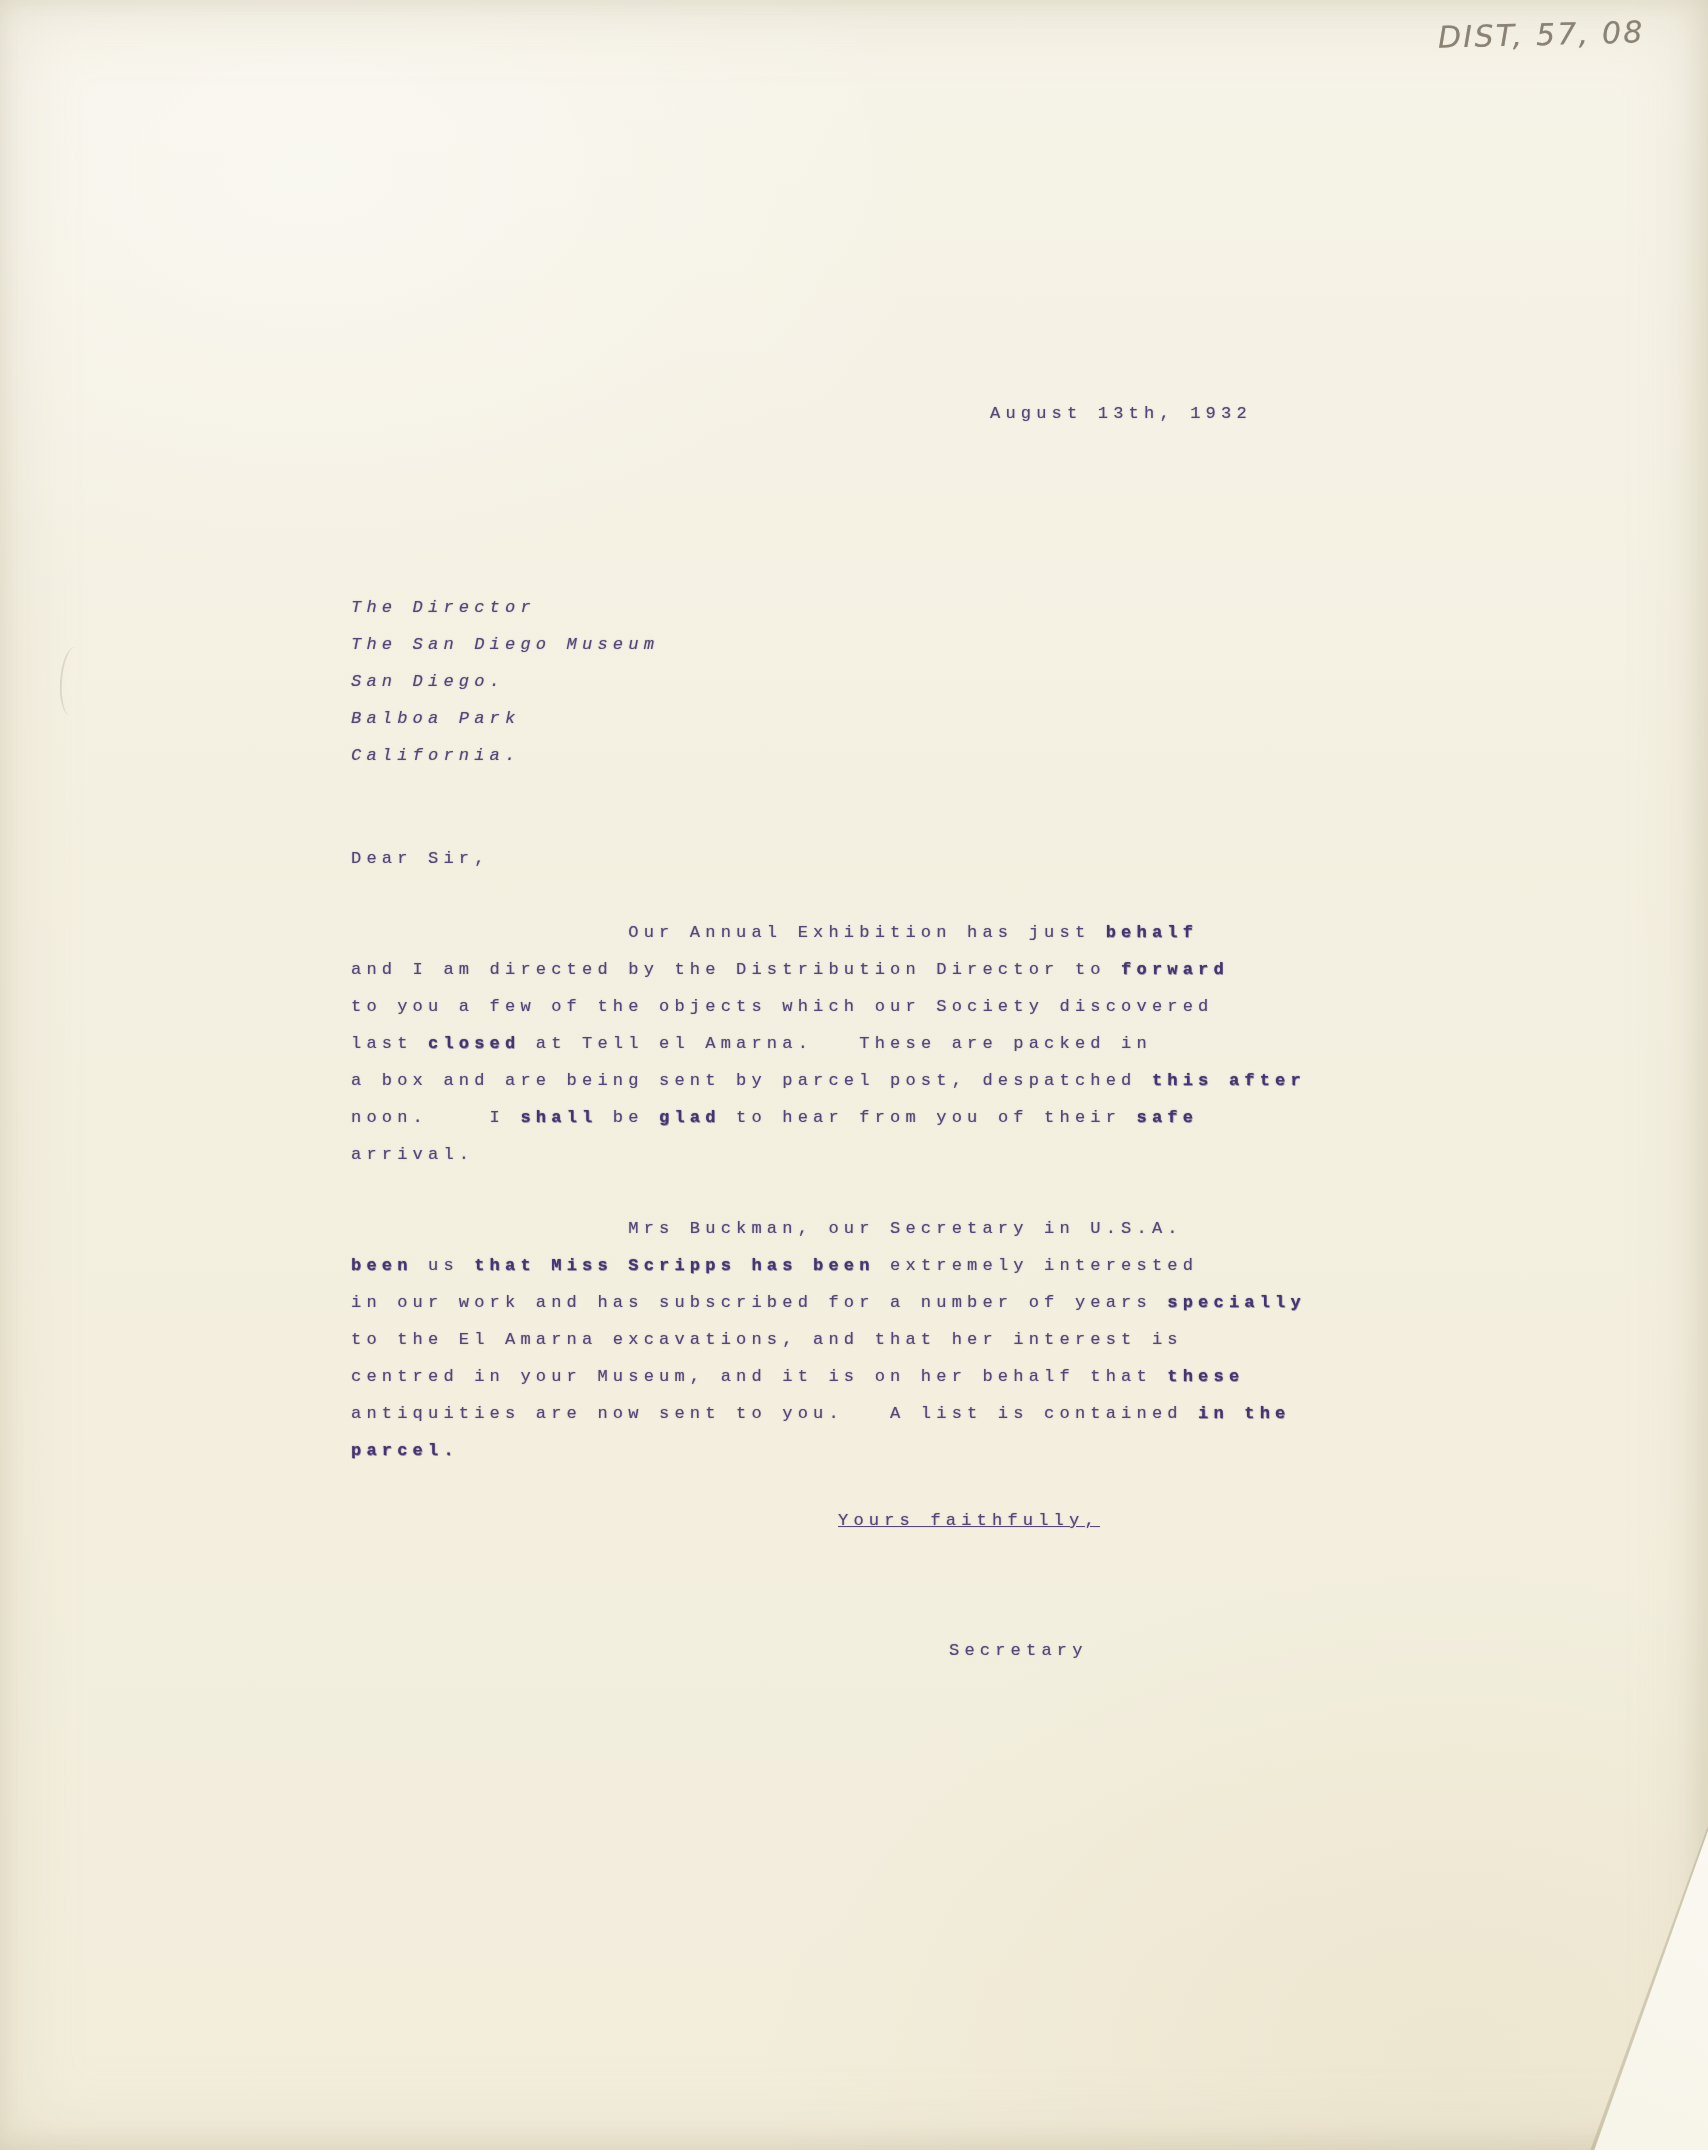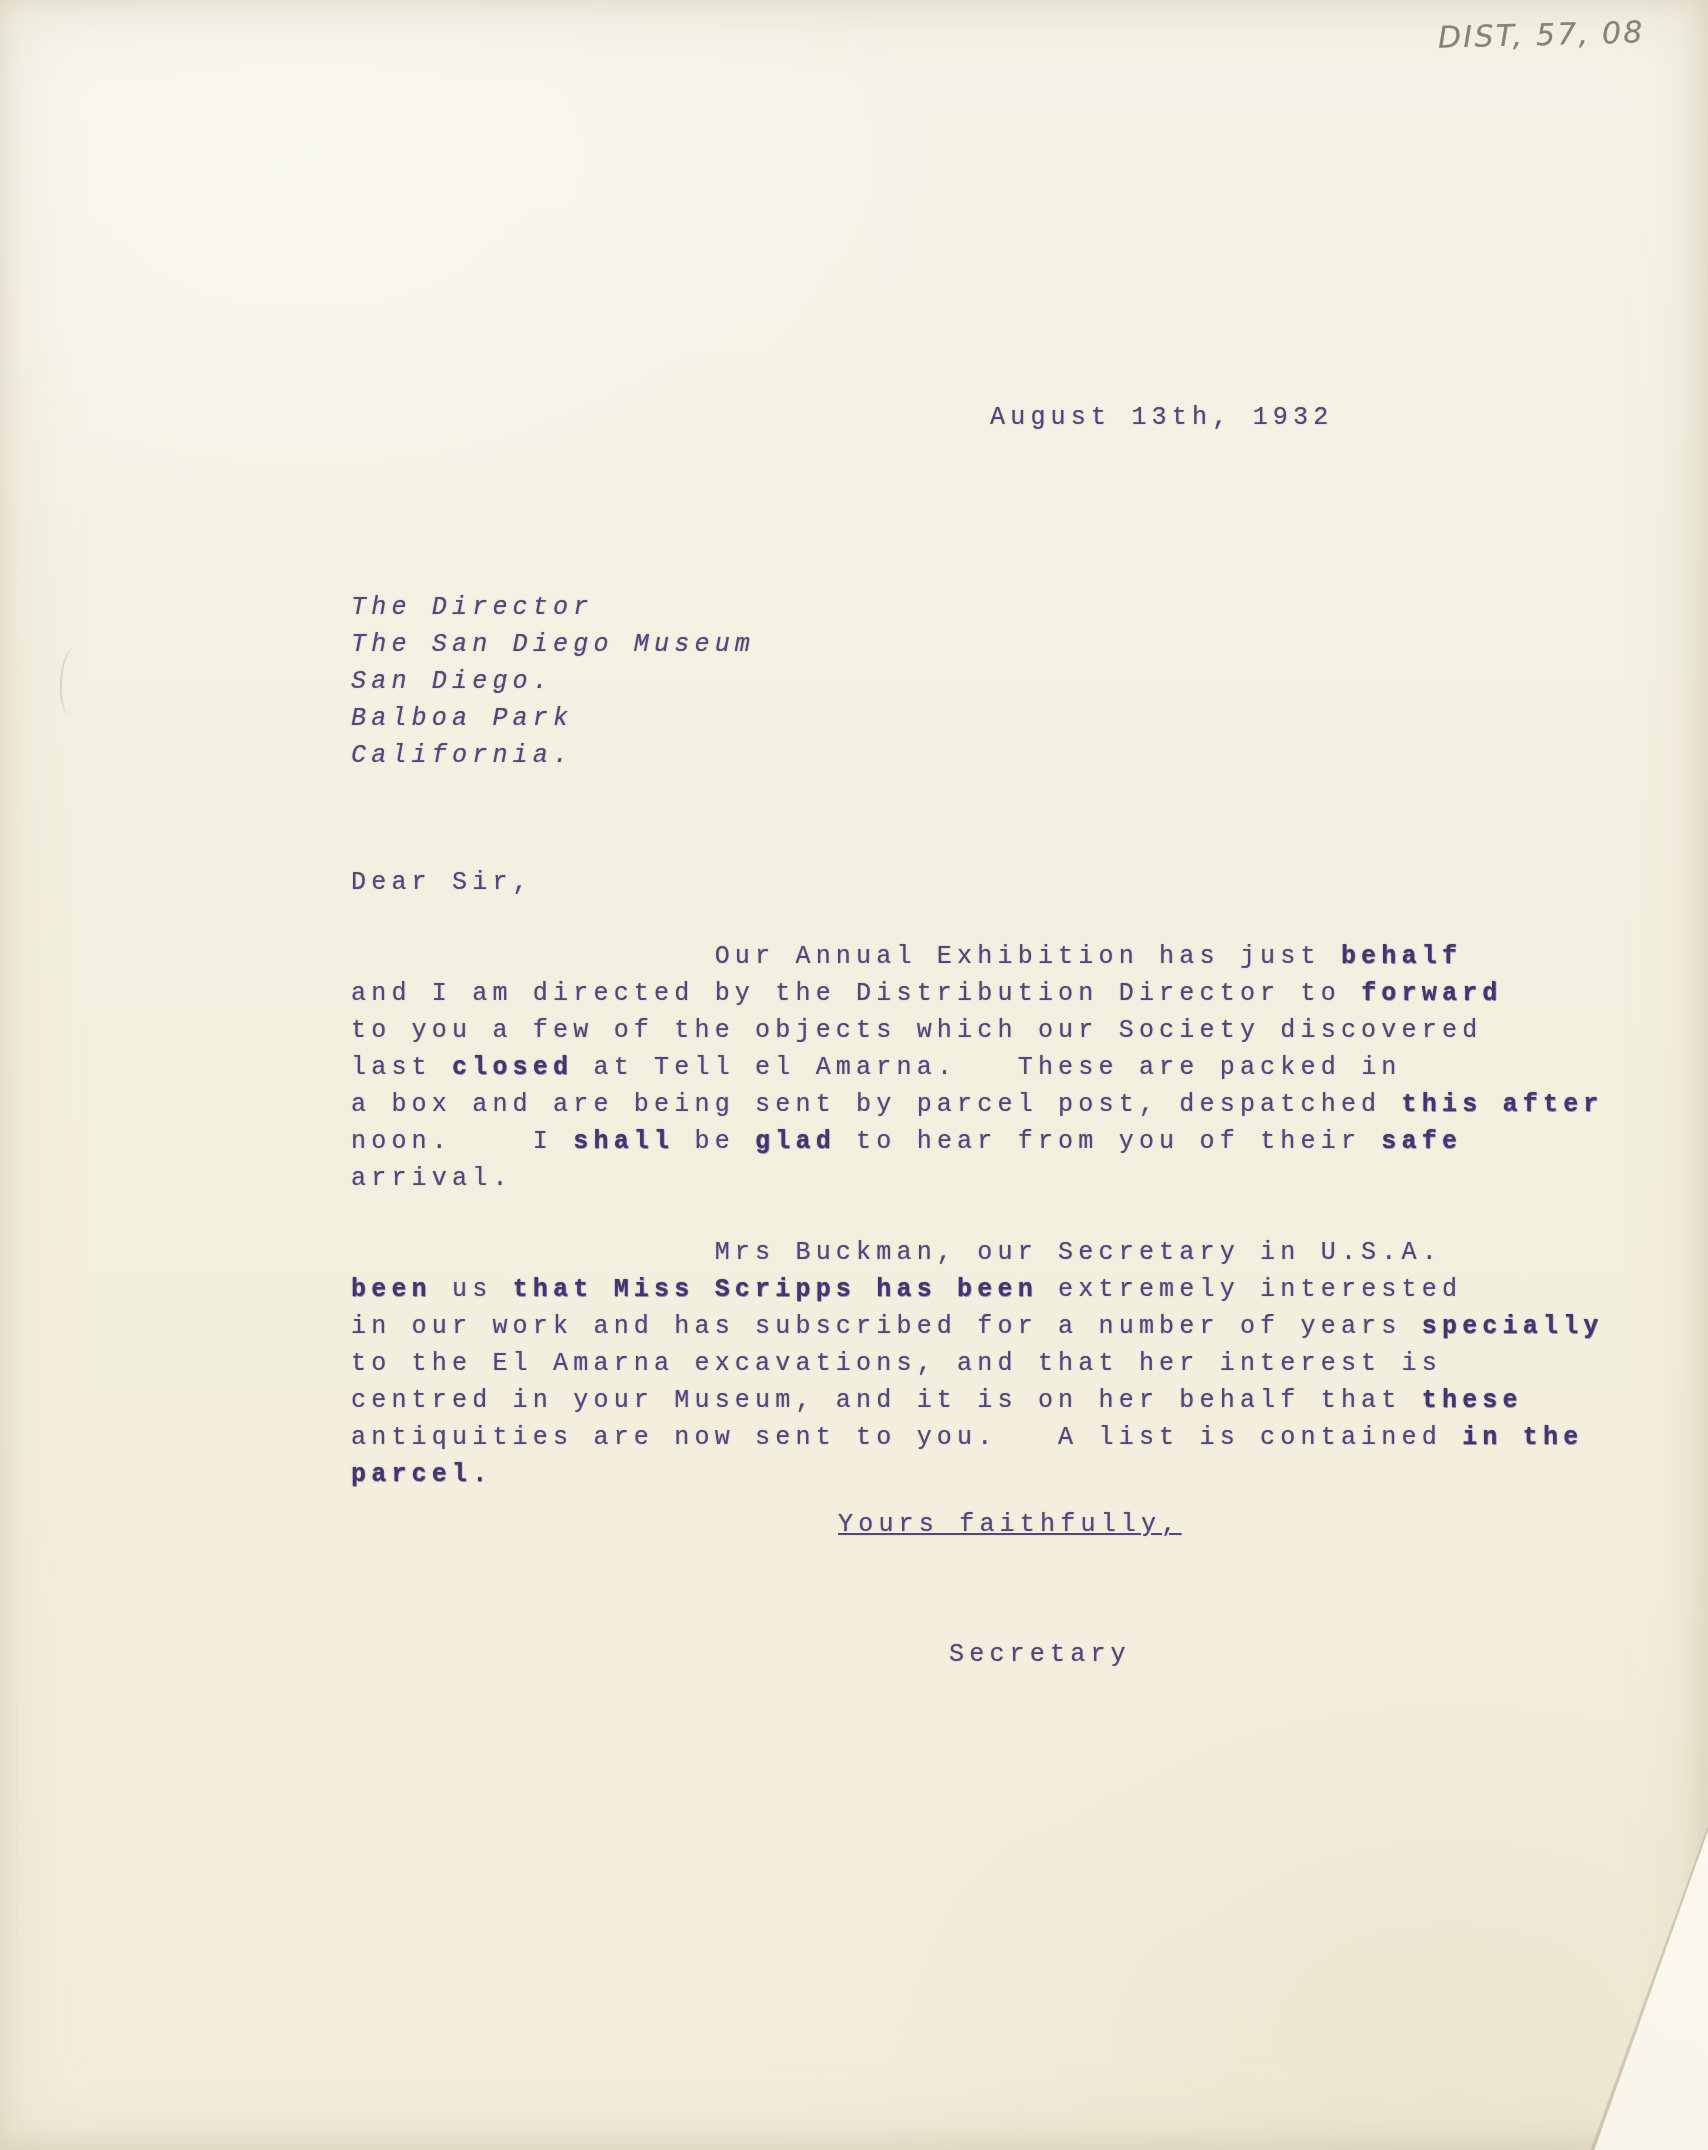--- a/index.html
+++ b/index.html
@@ -9,36 +9,36 @@
     overflow:hidden;
     background:
       radial-gradient(ellipse 1006px 647px at 18% 8%, rgba(255,255,255,0.40), rgba(255,255,255,0) 65%),
       radial-gradient(ellipse 1150px 791px at 85% 95%, rgba(224,213,182,0.30), rgba(224,213,182,0) 60%),
       linear-gradient(180deg,#f6f3e8 0%,#f4f0e1 38%,#f2eddb 100%);
     box-shadow:inset 0 0 79px rgba(185,175,145,0.28), inset -10px 0 29px rgba(180,170,140,0.18), inset 0 -7.2px 25px rgba(180,170,140,0.15);
     font-family:"Liberation Mono","DejaVu Sans Mono",monospace;
   }
   .typed{
     font-family:"Liberation Mono","DejaVu Sans Mono",monospace;
-    font-size:25px;
+    font-size:17px;
     letter-spacing:5.2px;
     color:var(--ink,#544679);
     text-shadow:0 0 1.4px rgba(84,70,121,0.45), 0.4px 0.4px 0 rgba(84,70,121,0.18);
   }
   .line{white-space:pre;height:37px;line-height:37px;}
   .seg-b{
     font-weight:bold;
     color:var(--ink-bold,#443570);
     text-shadow:0 0 1.4px rgba(68,53,112,0.6), 0.6px 0.6px 0 rgba(68,53,112,0.45);
   }
   .abs{position:absolute;}
   #date-line{left:990px;top:405px;line-height:1;}
   #recipient{left:351px;top:589px;font-style:italic;}
   #recipient .line{height:37px;line-height:37px;}
-  #letter-body{left:351px;top:840px;margin-top:24px;}
+  #letter-body{left:351px;top:840px;}
   #closing-line{left:838px;top:1512px;line-height:1;text-decoration:underline;}
   #signature-line{left:949px;top:1642px;line-height:1;}
   #annotation{
     left:1438px;top:17px;
     font-family:"DejaVu Sans",sans-serif;
     font-style:italic;
     font-size:30px;
     letter-spacing:2.2px;
     color:var(--pencil,#8a8374);
     transform:rotate(-1.5deg);

